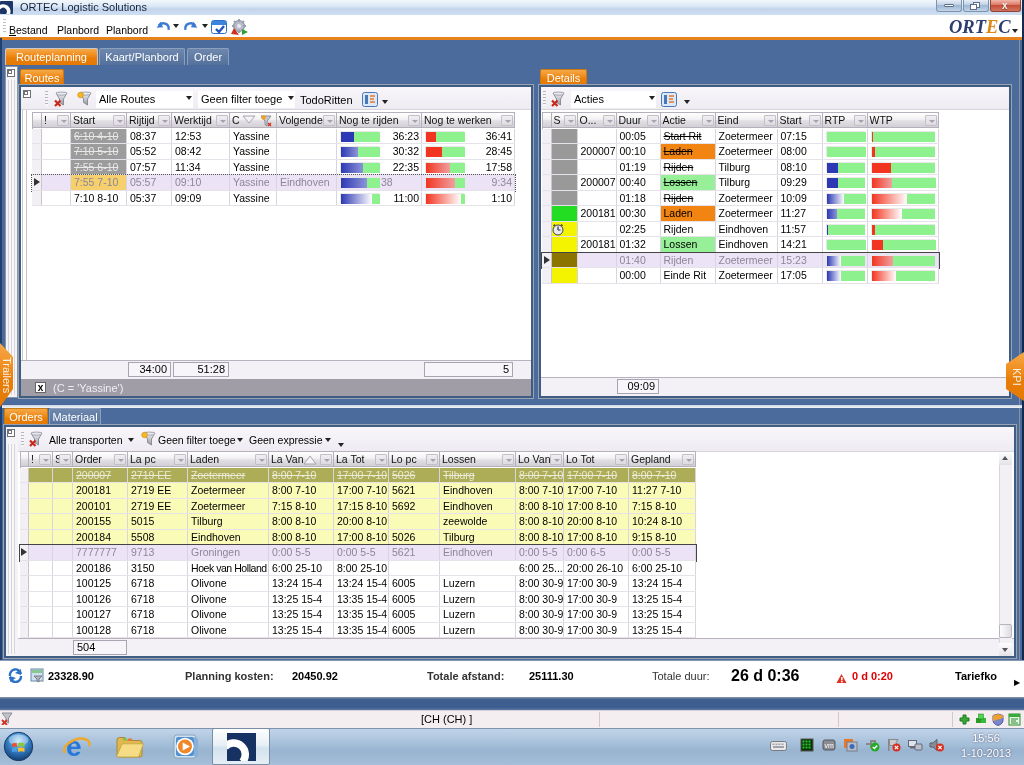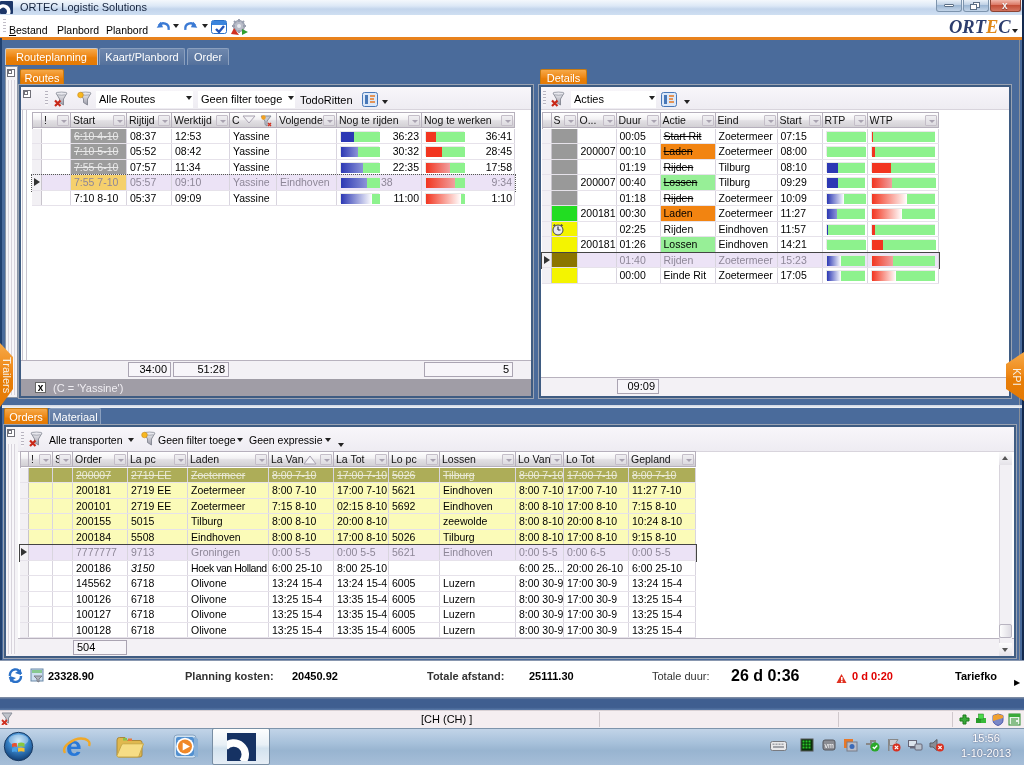--- a/index.html
+++ b/index.html
@@ -422,21 +422,21 @@
       <div style="position:absolute;left:3px;top:2px;width:64px;height:10px;border:1px solid #e8e8e8">
         <div class="a" style="left:0.0px;top:0;width:3.2px;height:10px;background:#f23520"></div>
         <div class="a" style="left:3.2px;top:0;width:60.8px;height:10px;background:#8df28d"></div>
       </div>
     </div>
   </div>
 <div class="a row" style="left:541.5px;top:237.0px;width:397px;height:15.5px;background:#fff;">
     <div class="cell" style="left:0px;width:10px;background:#f2f0f4;border-right:1px solid #c8c4cc"></div>
     <div class="cell" style="left:10px;width:26px;background:#f4f400;padding:1px 0 0 0"></div>
     <div class="cell" style="left:36px;width:39px;">200181</div>
-    <div class="cell" style="left:75px;width:44px;">01:26</div>
+    <div class="cell" style="left:75px;width:44px;">01:32</div>
     <div class="cell" style="left:119px;width:55px;background:#97ef97;">Lossen</div>
     <div class="cell" style="left:174px;width:62px;">Eindhoven</div>
     <div class="cell" style="left:236px;width:45px;">14:21</div>
     <div class="cell" style="left:281px;width:45px">
       <div style="position:absolute;left:3px;top:2px;width:39px;height:10px;border:1px solid #e8e8e8">
         <div class="a" style="left:0.0px;top:0;width:39.0px;height:10px;background:#8df28d"></div>
       </div>
     </div>
     <div class="cell" style="left:326px;width:71px">
       <div style="position:absolute;left:3px;top:2px;width:64px;height:10px;border:1px solid #e8e8e8">
@@ -585,21 +585,21 @@
     <div class="cell" style="left:609px;width:67px;">11:27 7-10</div>
   </div>
 <div class="a row" style="left:20px;top:498.5px;width:676px;height:15.5px;background:#fbfbb8;">
     <div class="cell" style="left:0px;width:9px;background:#f2f0f4;border-right:1px solid #c8c4cc"></div>
     <div class="cell" style="left:9px;width:24px;"></div>
     <div class="cell" style="left:33px;width:20px;"></div>
     <div class="cell" style="left:53px;width:55px;">200101</div>
     <div class="cell" style="left:108px;width:60px;">2719 EE</div>
     <div class="cell" style="left:168px;width:81px;">Zoetermeer</div>
     <div class="cell" style="left:249px;width:65px;">7:15 8-10</div>
-    <div class="cell" style="left:314px;width:55px;">02:15 8-10</div>
+    <div class="cell" style="left:314px;width:55px;">17:15 8-10</div>
     <div class="cell" style="left:369px;width:51px;">5692</div>
     <div class="cell" style="left:420px;width:76px;">Eindhoven</div>
     <div class="cell" style="left:496px;width:48px;">8:00 8-10</div>
     <div class="cell" style="left:544px;width:65px;">17:00 8-10</div>
     <div class="cell" style="left:609px;width:67px;">7:15 8-10</div>
   </div>
 <div class="a row" style="left:20px;top:514.0px;width:676px;height:15.5px;background:#fbfbb8;">
     <div class="cell" style="left:0px;width:9px;background:#f2f0f4;border-right:1px solid #c8c4cc"></div>
     <div class="cell" style="left:9px;width:24px;"></div>
     <div class="cell" style="left:33px;width:20px;"></div>
@@ -644,35 +644,35 @@
     <div class="cell" style="left:420px;width:76px;color:#8e8798">Eindhoven</div>
     <div class="cell" style="left:496px;width:48px;color:#8e8798">0:00 5-5</div>
     <div class="cell" style="left:544px;width:65px;color:#8e8798">0:00 6-5</div>
     <div class="cell" style="left:609px;width:67px;color:#8e8798">0:00 5-5</div>
   </div>
 <div class="a row" style="left:20px;top:560.5px;width:676px;height:15.5px;background:#fff;">
     <div class="cell" style="left:0px;width:9px;background:#f2f0f4;border-right:1px solid #c8c4cc"></div>
     <div class="cell" style="left:9px;width:24px;"></div>
     <div class="cell" style="left:33px;width:20px;"></div>
     <div class="cell" style="left:53px;width:55px;">200186</div>
-    <div class="cell" style="left:108px;width:60px;font-style:italic;">3150</div>
+    <div class="cell" style="left:108px;width:60px;">3150</div>
     <div class="cell" style="left:168px;width:81px;letter-spacing:-0.45px;">Hoek van Holland</div>
     <div class="cell" style="left:249px;width:65px;">6:00 25-10</div>
     <div class="cell" style="left:314px;width:55px;">8:00 25-10</div>
     <div class="cell" style="left:369px;width:51px;"></div>
     <div class="cell" style="left:432px;width:76px;margin-top:44px;">Hannover</div>
     <div class="cell" style="left:496px;width:48px;">6:00 25...</div>
     <div class="cell" style="left:544px;width:65px;">20:00 26-10</div>
     <div class="cell" style="left:609px;width:67px;">6:00 25-10</div>
   </div>
 <div class="a row" style="left:20px;top:576.0px;width:676px;height:15.5px;background:#fff;">
     <div class="cell" style="left:0px;width:9px;background:#f2f0f4;border-right:1px solid #c8c4cc"></div>
     <div class="cell" style="left:9px;width:24px;"></div>
     <div class="cell" style="left:33px;width:20px;"></div>
-    <div class="cell" style="left:53px;width:55px;">145562</div>
+    <div class="cell" style="left:53px;width:55px;">100125</div>
     <div class="cell" style="left:108px;width:60px;">6718</div>
     <div class="cell" style="left:168px;width:81px;">Olivone</div>
     <div class="cell" style="left:249px;width:65px;">13:24 15-4</div>
     <div class="cell" style="left:314px;width:55px;">13:24 15-4</div>
     <div class="cell" style="left:369px;width:51px;">6005</div>
     <div class="cell" style="left:420px;width:76px;">Luzern</div>
     <div class="cell" style="left:496px;width:48px;">8:00 30-9</div>
     <div class="cell" style="left:544px;width:65px;">17:00 30-9</div>
     <div class="cell" style="left:609px;width:67px;">13:24 15-4</div>
   </div>

